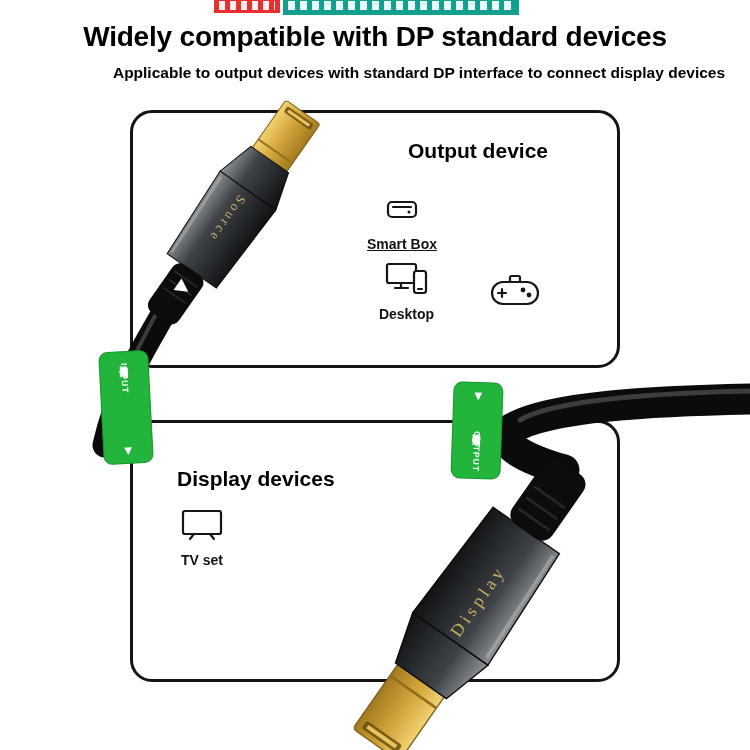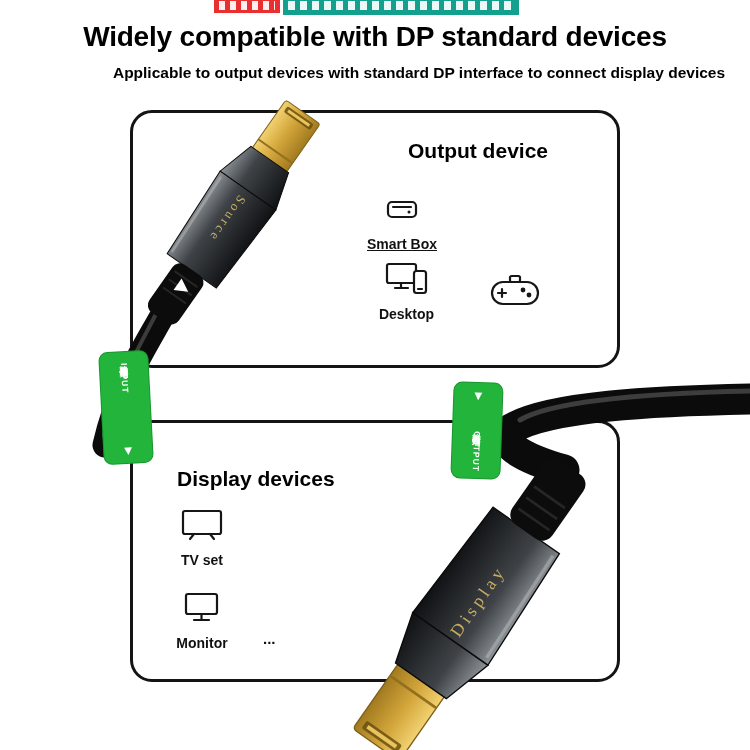--- a/index.html
+++ b/index.html
@@ -123,32 +123,20 @@
         <span class="icon">
           <svg width="46" height="34" viewBox="0 0 46 34">
             <rect x="4" y="3" width="38" height="23" rx="2"></rect>
             <path d="M15 26 l-4 5 M31 26 l4 5"></path>
           </svg>
         </span>
         <span class="dev-label">TV set</span>
       </div>
     </div>
 
-    <div class="dev-row disp-row2">
-      <div class="dev w74">
-        <span class="icon">
-          <svg width="44" height="34" viewBox="0 0 44 34">
-            <rect x="6" y="3" width="31" height="20" rx="2"></rect>
-            <path d="M21.5 23 v5 M14 29 h15"></path>
-          </svg>
-        </span>
-        <span class="dev-label">Monitor</span>
-      </div>
-      <span class="more">...</span>
-    </div>
   </div>
 
   <svg class="cables" width="750" height="750" viewBox="0 0 750 750">
     <defs>
       <linearGradient id="gold" x1="0" y1="0" x2="1" y2="0">
         <stop offset="0" stop-color="#f2d272"></stop>
         <stop offset="0.45" stop-color="#d4a73c"></stop>
         <stop offset="1" stop-color="#a27a1f"></stop>
       </linearGradient>
       <linearGradient id="shell" x1="0" y1="0" x2="1" y2="0">

